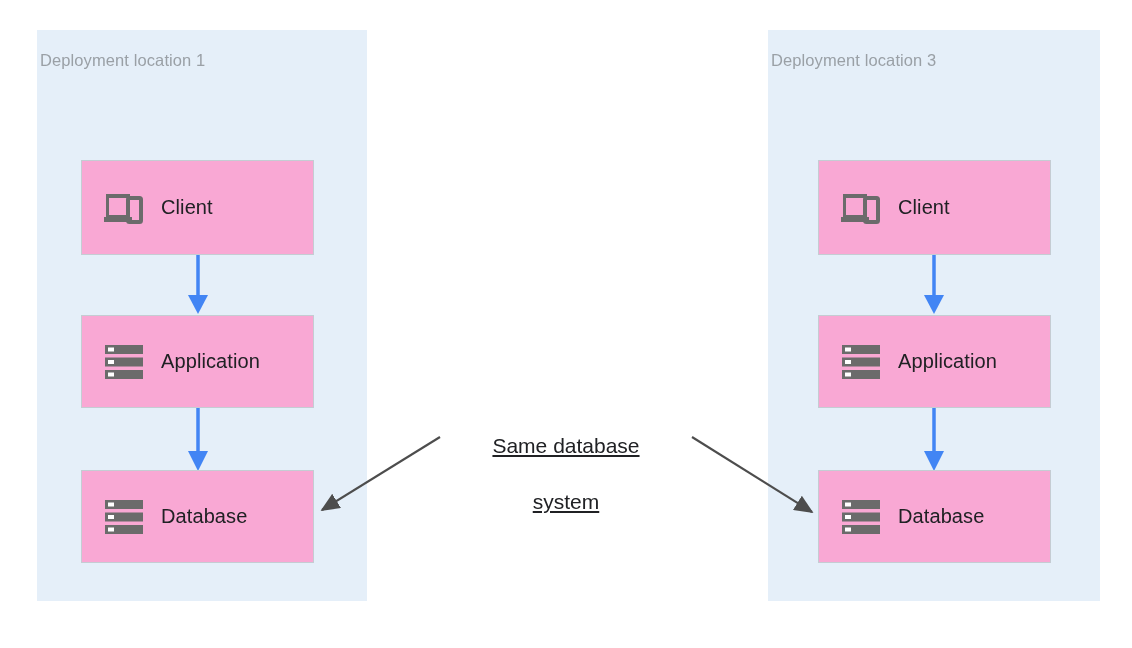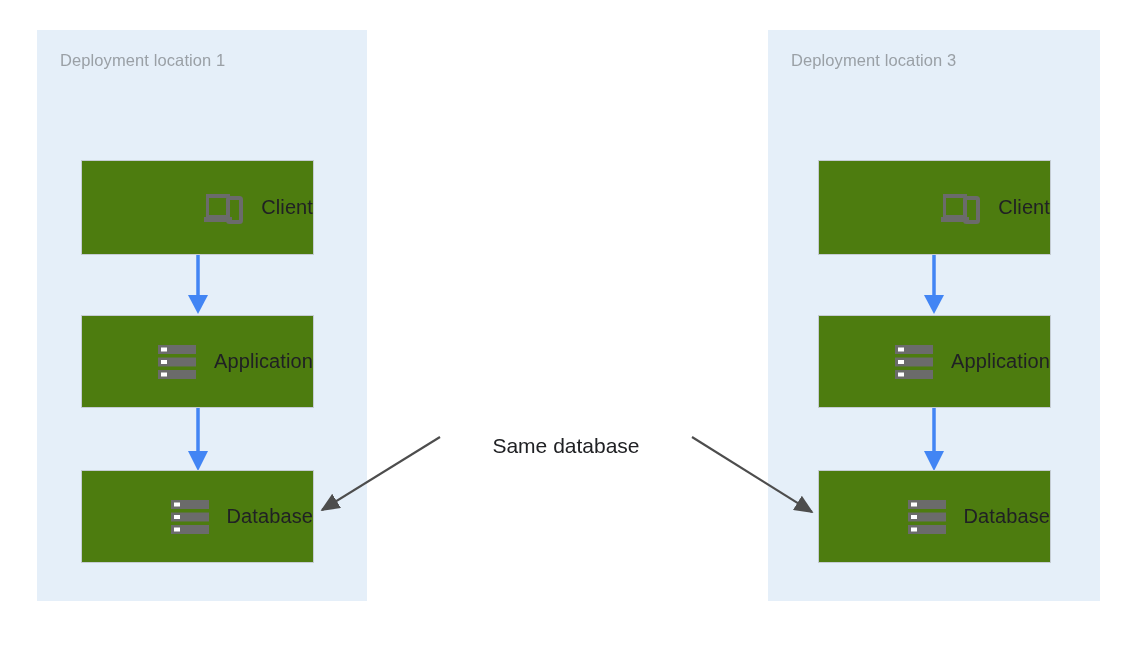--- a/index.html
+++ b/index.html
@@ -23,38 +23,37 @@
   }
 
   
   .zone {
     position: absolute;
     background: #e5eff9;
     box-sizing: border-box;
   }
   .zone-title {
     position: absolute;
-    left: 23px;
+    left: 3px;
     top: 21px;
     font-size: 16.5px;
     color: #9aa0a6;
     letter-spacing: 0.1px;
     white-space: nowrap;
   }
 
   
   .node {
     position: absolute;
-    background: #4d7c0f;
+    background: #f9a8d4;
     border: 1px solid #c5ccd3;
     box-sizing: border-box;
     display: flex;
     align-items: center;
     padding-left: 19px;
-    justify-content: flex-end;
   }
   .node-icon {
     flex: 0 0 auto;
     width: 46px;
     height: 40px;
     display: flex;
     align-items: center;
     justify-content: center;
     margin-right: 14px;
   }
@@ -71,20 +70,21 @@
   }
 
   
   .annotation {
     position: absolute;
     text-align: center;
     font-size: 21px;
     line-height: 28px;
     color: #202124;
     white-space: pre-line;
+    text-decoration: underline;
   }
   .ann-arrows {
     position: absolute;
     left: 0; top: 0;
     width: 1132px;
     height: 648px;
     pointer-events: none;
   }
 </style>
 </head>
@@ -213,15 +213,16 @@
       </marker>
     </defs>
 
     <line x1="440" y1="437" x2="322" y2="510" stroke="#4d4d4d" stroke-width="2.1" marker-end="url(#arrowhead)"></line>
 
     <line x1="692" y1="437" x2="812" y2="512" stroke="#4d4d4d" stroke-width="2.1" marker-end="url(#arrowhead)"></line>
   </svg>
 
   <div class="annotation" style="left:446px; top:404px; width:240px;">
     <div>Same database</div>
+    <div>system</div>
   </div>
 
 </div>
 
 </body></html>

